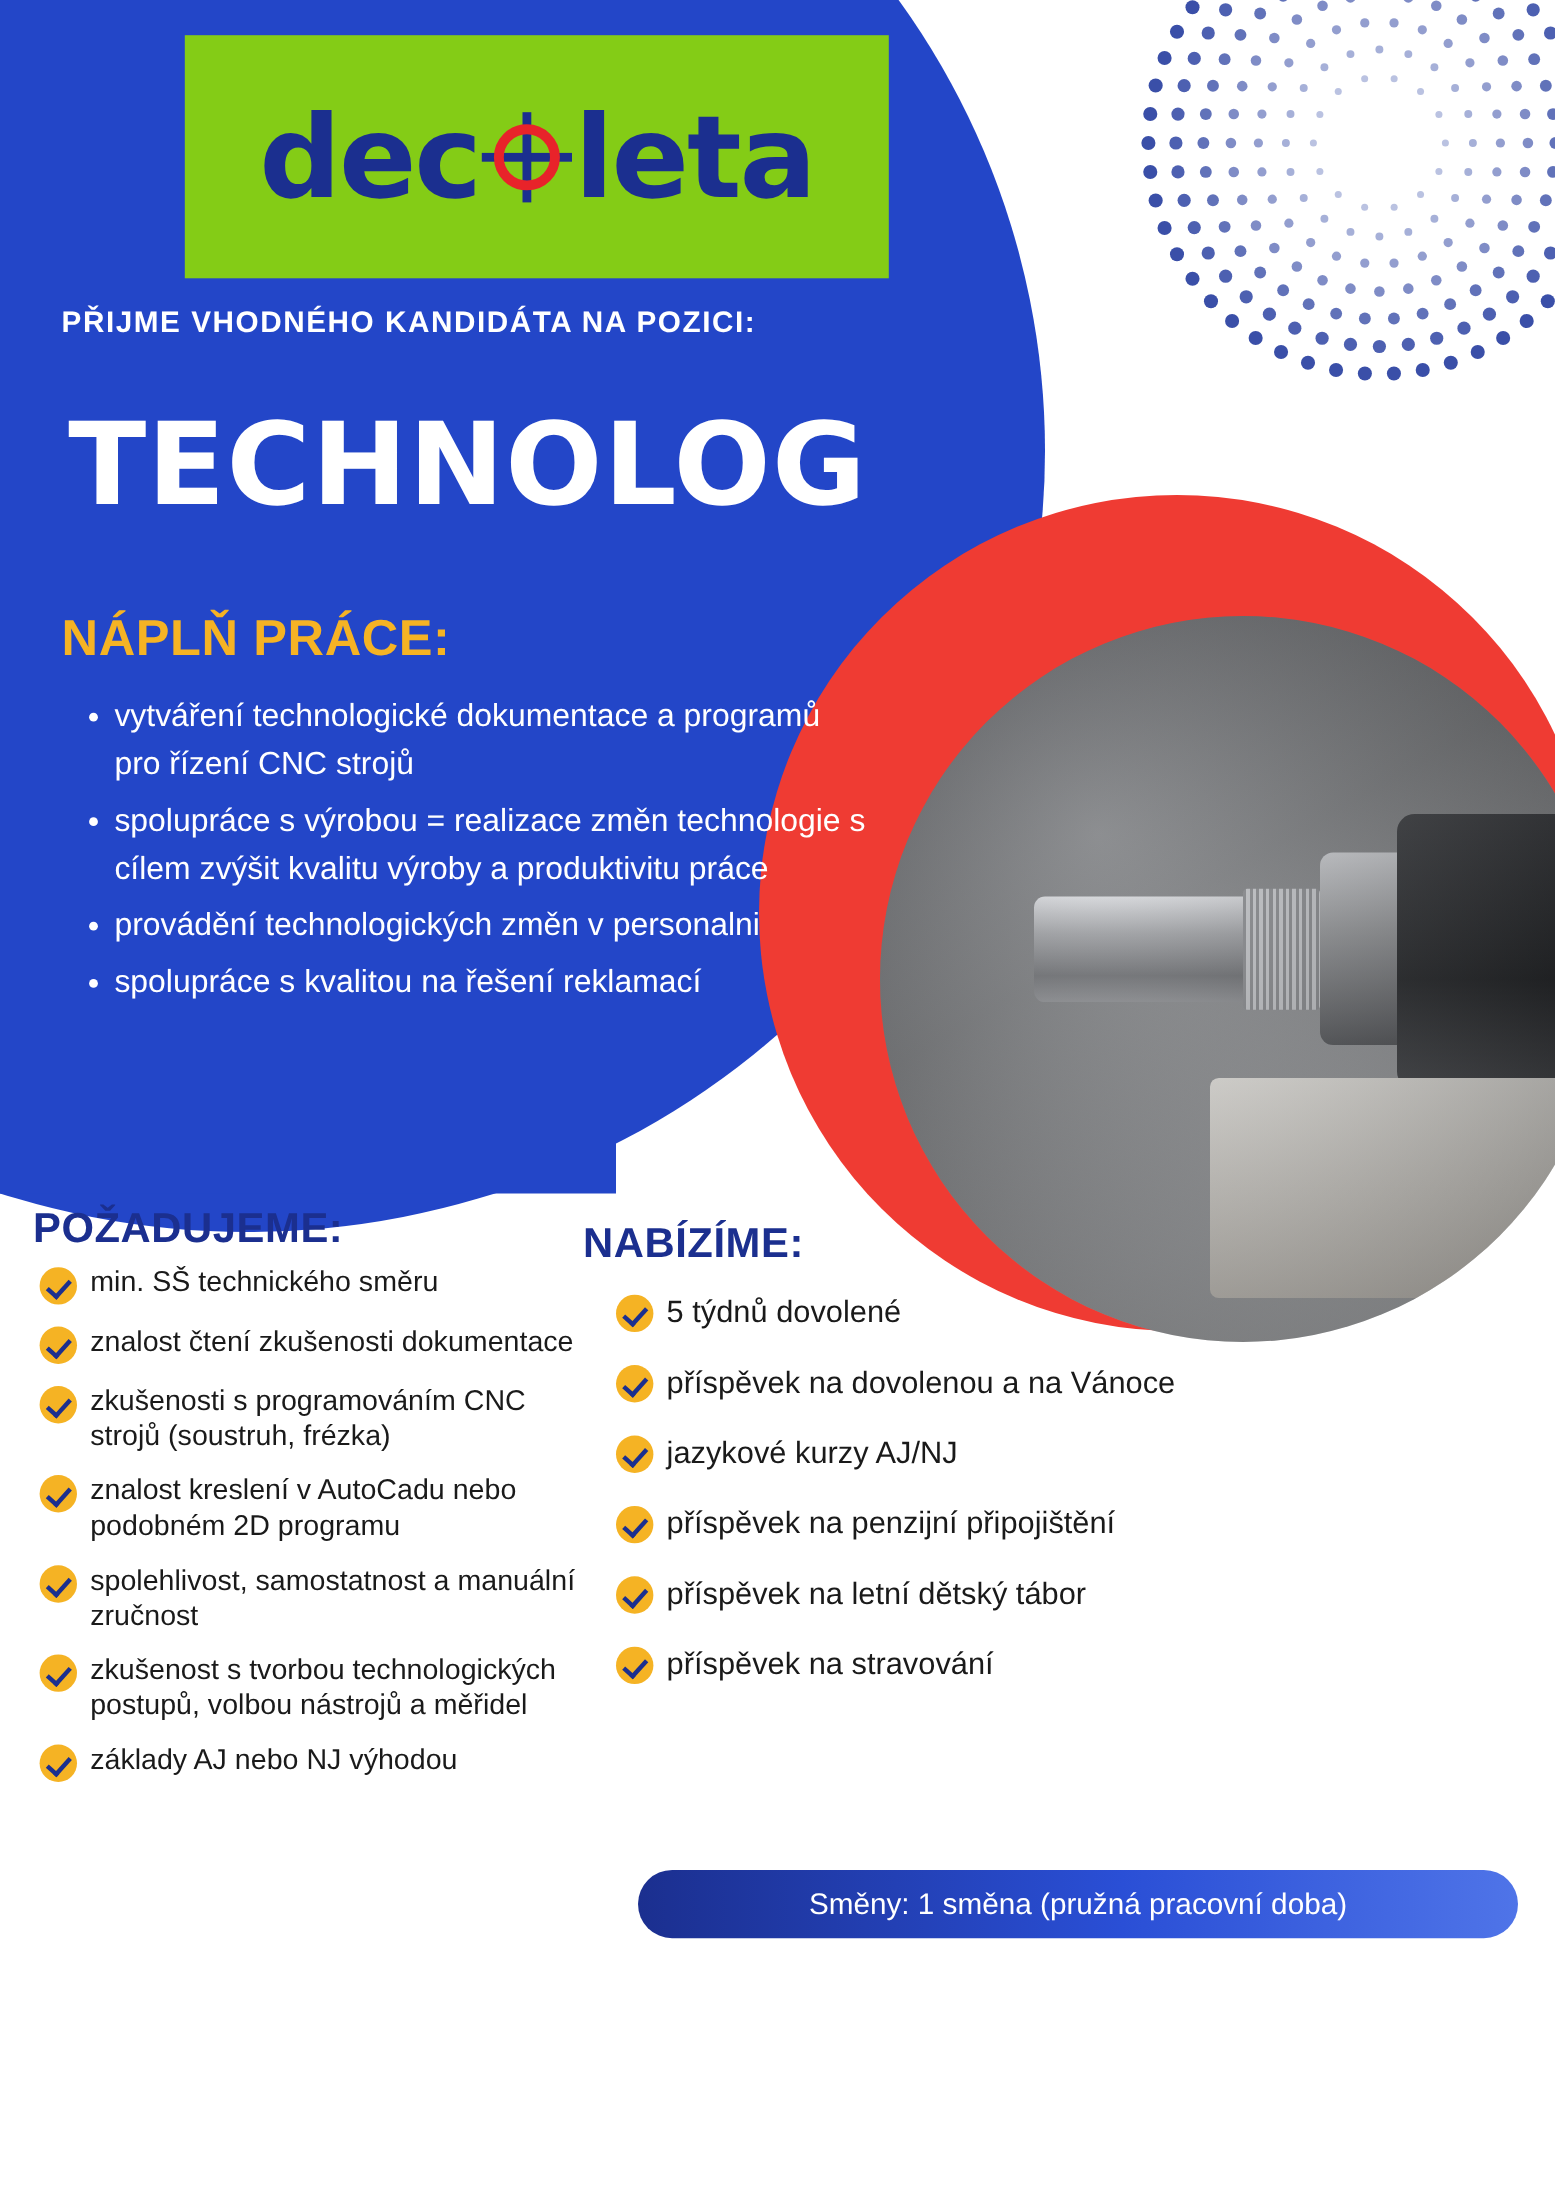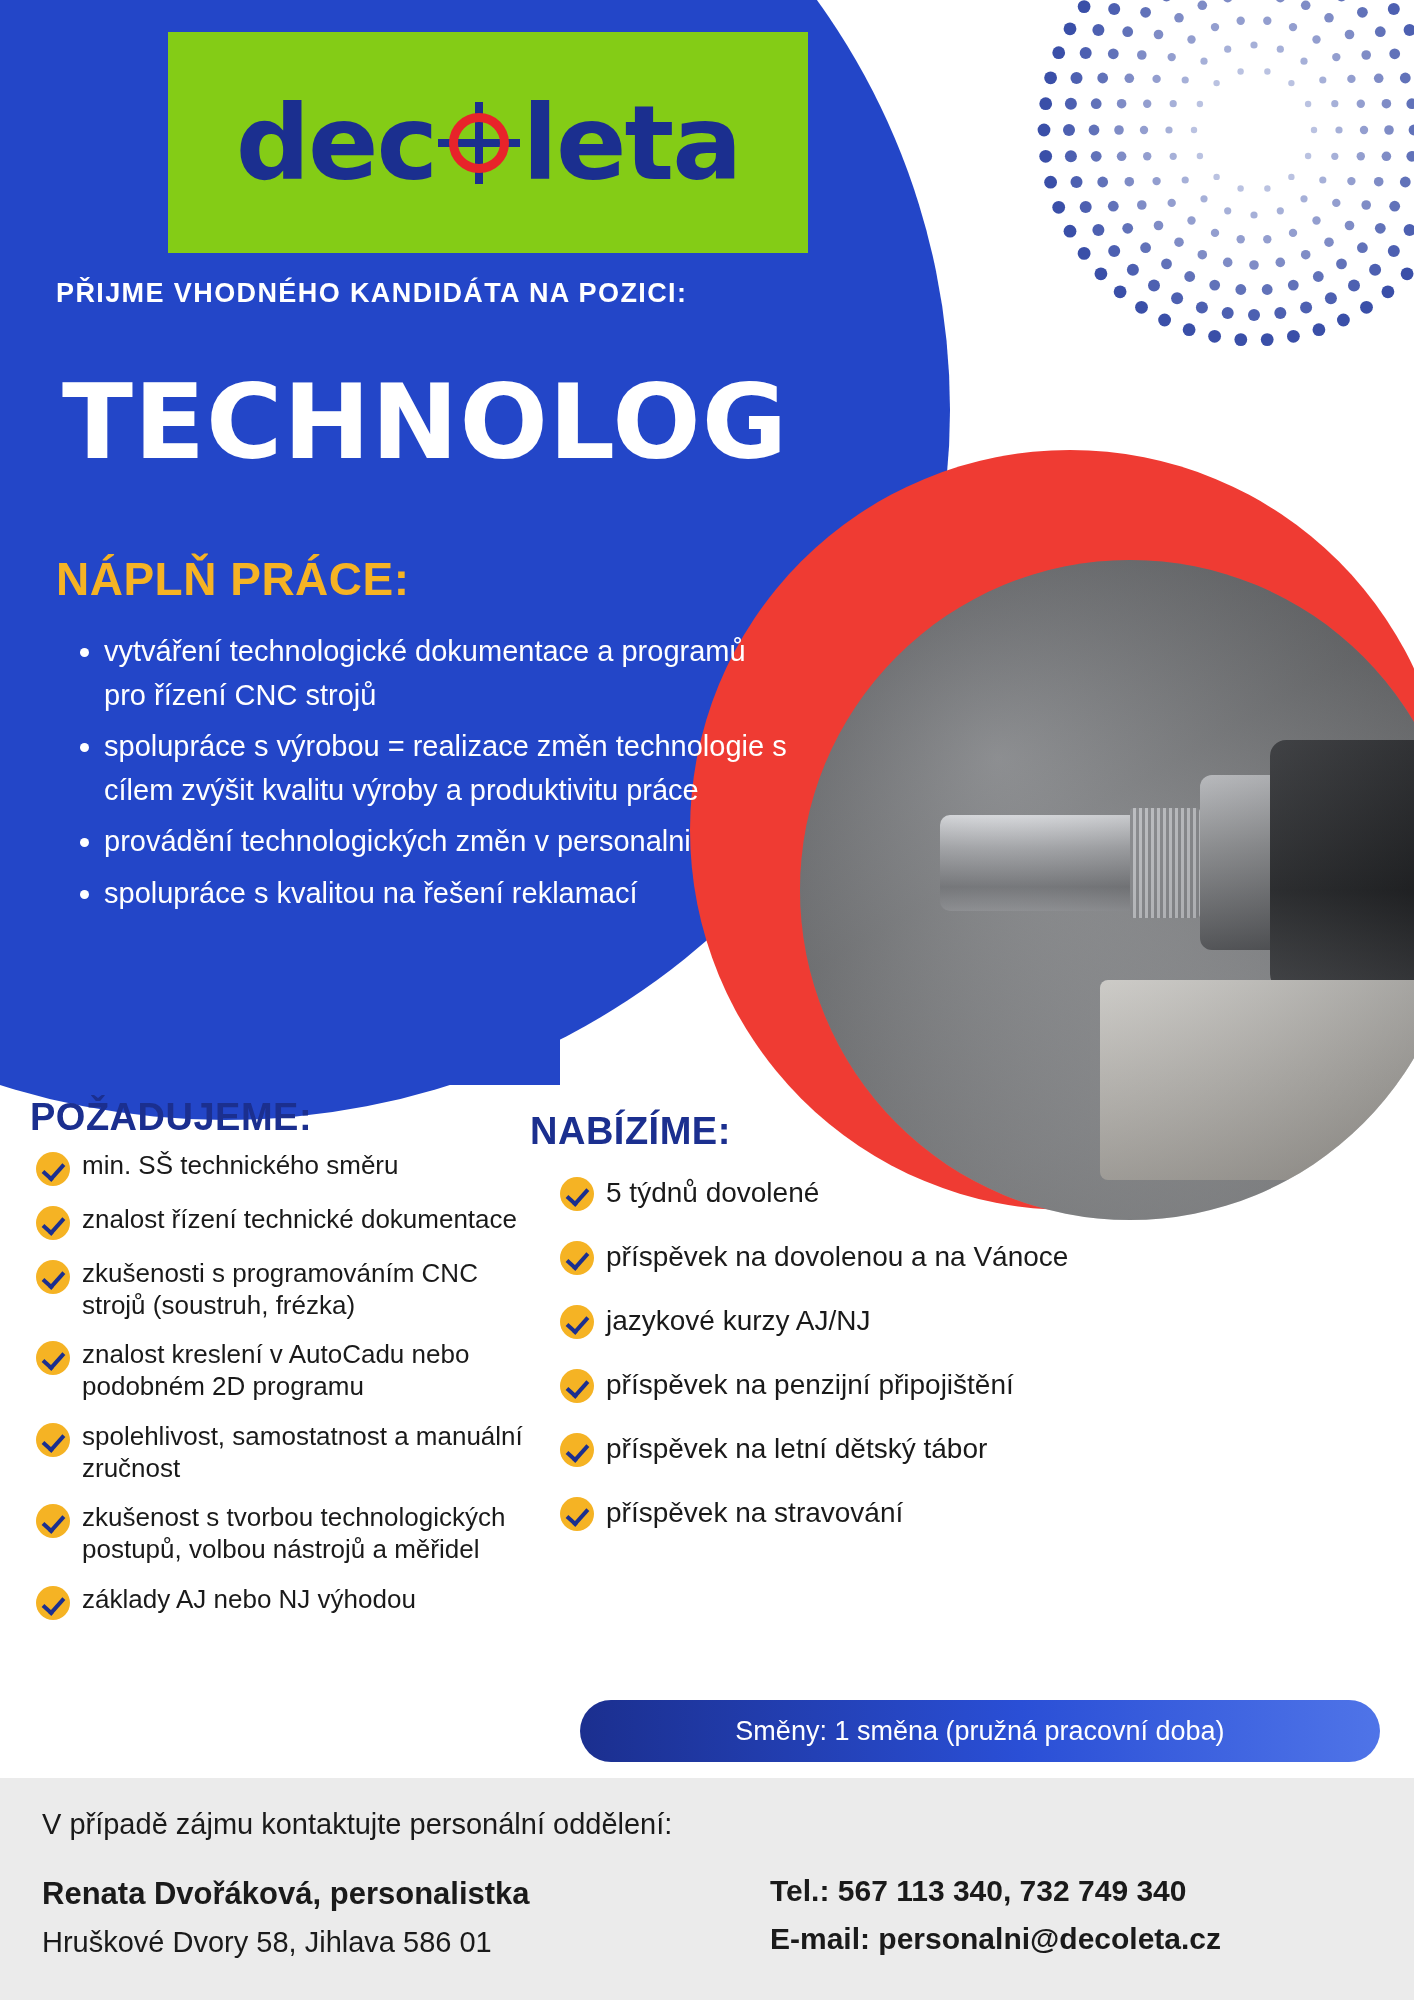--- a/index.html
+++ b/index.html
@@ -560,21 +560,21 @@
   </div>
 
   <div class="req-heading">POŽADUJEME:</div>
   <div class="req-list">
     <div class="check-item">
       <span class="check"></span>
       <span class="check-text">min. SŠ technického směru</span>
     </div>
     <div class="check-item">
       <span class="check"></span>
-      <span class="check-text">znalost řízení technické dokumentace</span>
+      <span class="check-text">znalost čtení zkušenosti dokumentace</span>
     </div>
     <div class="check-item">
       <span class="check"></span>
       <span class="check-text">zkušenosti s programováním CNC strojů (soustruh, frézka)</span>
     </div>
     <div class="check-item">
       <span class="check"></span>
       <span class="check-text">znalost kreslení v AutoCadu nebo podobném 2D programu</span>
     </div>
     <div class="check-item">
@@ -616,21 +616,14 @@
     <div class="check-item">
       <span class="check"></span>
       <span class="check-text">příspěvek na stravování</span>
     </div>
   </div>
 
   <div class="shift-banner">
     <span>Směny: 1 směna (pružná pracovní doba)</span>
   </div>
 
-  <div class="footer">
-    <div class="footer-top">V případě zájmu kontaktujte personální oddělení:</div>
-    <div class="contact-name">Renata Dvořáková, personalistka</div>
-    <div class="contact-address">Hruškové Dvory 58, Jihlava 586 01</div>
-    <div class="contact-tel">Tel.: 567 113 340, 732 749 340</div>
-    <div class="contact-mail">E-mail: personalni@decoleta.cz</div>
-  </div>
 
 </div>
 
 </body></html>

